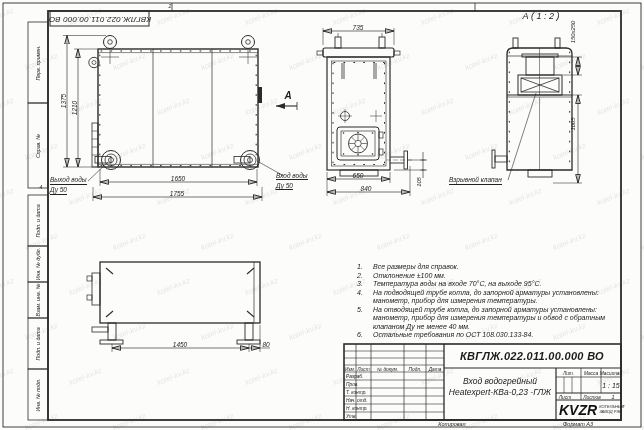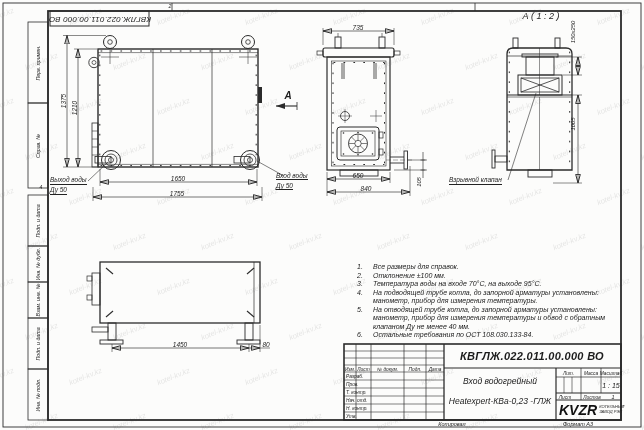--- a/index.html
+++ b/index.html
@@ -419,21 +419,21 @@
 
   <div class="tl tb5" style="left:346px;top:373.5px;">Разраб.</div>
   <div class="tl tb5" style="left:346px;top:381.5px;">Пров.</div>
   <div class="tl tb5" style="left:346px;top:389.5px;">Т. контр.</div>
   <div class="tl tb5" style="left:346px;top:397.5px;">Нач. отд.</div>
   <div class="tl tb5" style="left:346px;top:405.5px;">Н. контр.</div>
   <div class="tl tb5" style="left:346px;top:413.5px;">Утв.</div>
 
   <div class="t" id="doc-big" style="left:532px;top:356px;">КВГЛЖ.022.011.00.000 ВО</div>
   <div class="t" style="left:500px;top:381px;font-size:8.5px;">Вход водогрейный</div>
-  <div class="t" style="left:500px;top:392px;font-size:8.5px;margin-top:9px;">Heatexpert-КВа-0,23 -ГЛЖ</div>
+  <div class="t" style="left:500px;top:392px;font-size:8.5px;">Heatexpert-КВа-0,23 -ГЛЖ</div>
 
   <div class="t tb5" style="left:568.5px;top:372.5px;">Лит.</div>
   <div class="t tb5" style="left:591px;top:372.5px;">Масса</div>
   <div class="t tb5" style="left:611px;top:372.5px;">Масштаб</div>
   <div class="t" id="scale-val" style="left:611px;top:385px;">1 : 15</div>
   <div class="t tb5" style="left:565px;top:396.5px;">Лист</div>
   <div class="t tb5" style="left:592px;top:396.5px;">Листов</div>
   <div class="t" style="left:613px;top:396.5px;font-size:5.5px;">1</div>
 
   <div id="logo">

